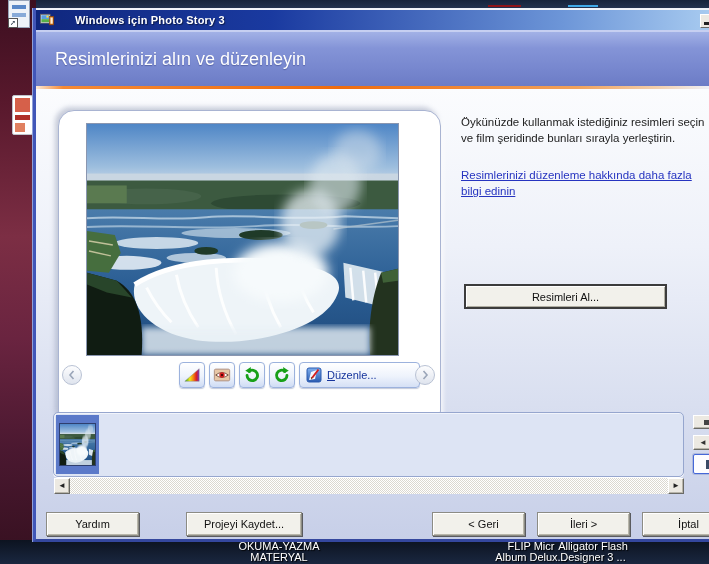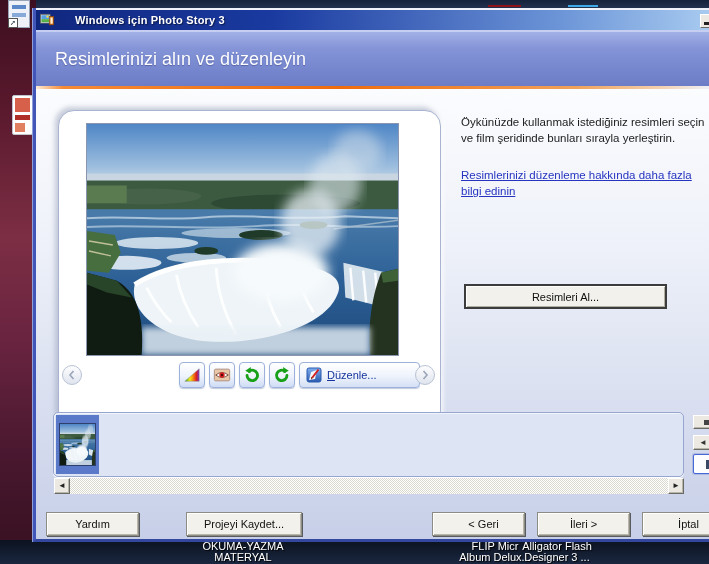--- a/index.html
+++ b/index.html
@@ -24,21 +24,21 @@
                     background:#fff; border:1px solid #555; font-size:7px; line-height:8px;
                     text-align:center; color:#123; }
   .dicon1-label { position:absolute; left:0; top:40px; width:34px; text-align:center;
                   color:#fff; font-size:11px; line-height:12px; text-shadow:1px 1px 1px #000;padding-left:44px; }
   .dicon2 { position:absolute; left:12px; top:95px; width:21px; height:40px;
             background:#fff; border:1px solid #c0c4cc; border-radius:2px; }
   .dicon2 .r1 { position:absolute; left:2px; top:2px; width:15px; height:14px; background:#d6604a; }
   .dicon2 .r2 { position:absolute; left:2px; top:19px; width:15px; height:5px; background:#b03028; }
   .dicon2 .r3 { position:absolute; left:2px; top:27px; width:10px; height:9px; background:#e08060; }
   .dt-label { position:absolute; top:541px; text-align:center; color:#fff; font-size:11px;
-              line-height:11px; text-shadow:1px 1px 1px #000; transform:translateX(-50%); white-space:nowrap; }
+              line-height:11px; text-shadow:1px 1px 1px #000; transform:translateX(-50%); white-space:nowrap;margin-left:36px; }
   .dt-label span { display:block; }
 
   
   .window { position:absolute; left:33px; top:8px; width:679px; height:534px;
             background:#eef1f9; border-left:3px solid #4156b8; border-bottom:3px solid #34479e;
             box-shadow:-1px 0 0 #8fa0d8; }
   .titlebar { position:absolute; left:0; top:1px; width:676px; height:21px;
               background:linear-gradient(90deg, var(--titlebar_left,#10277e) 0%, #1a3aa0 35%, #6d96d8 78%, var(--titlebar_right,#a8cbf0) 100%);
               border-top:1px solid #f0f4fa; display:flex; align-items:center; padding-left:4px; }
   .titlebar-title { color:#fff; font-weight:bold; font-size:11px; margin-left:21px; letter-spacing:.2px;

